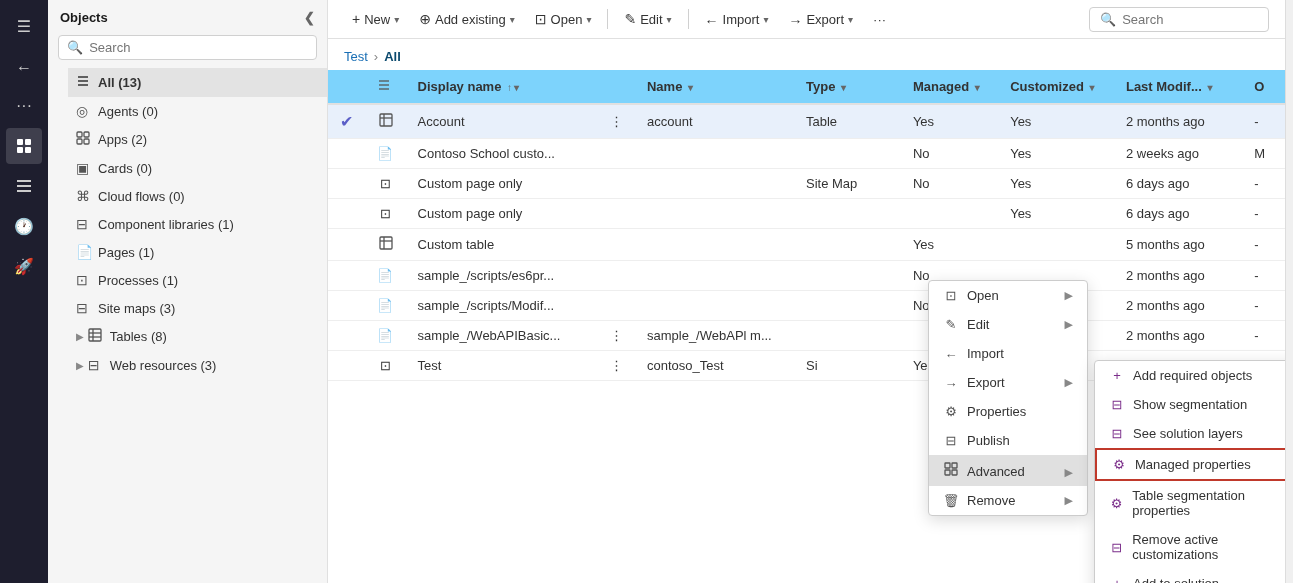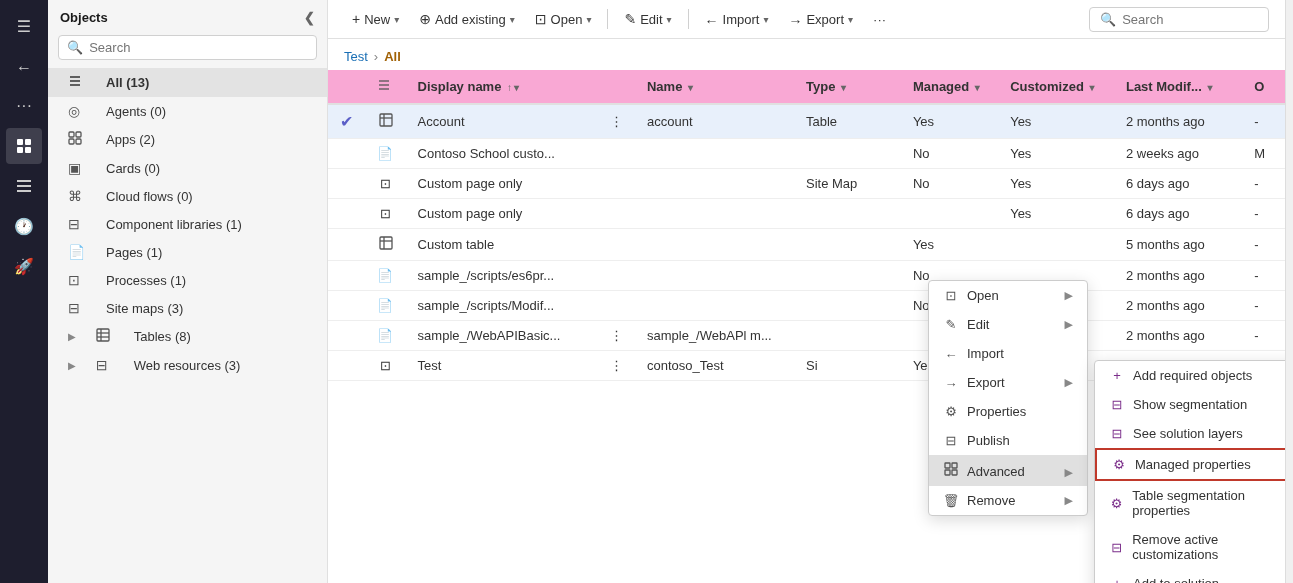--- a/index.html
+++ b/index.html
@@ -53,25 +53,26 @@
       padding: 4px 8px;
       gap: 6px;
     }
     .sidebar-search input {
       border: none; outline: none; font-size: 13px; width: 100%; background: transparent;
     }
     .sidebar-items { flex: 1; overflow-y: auto; }
     .sidebar-item {
       display: flex;
       align-items: center;
-      padding: 6px 20px;
+      padding: 6px 8px;
       cursor: pointer;
-      gap: 20px;
+      gap: 4px;
       color: #333;
       border-radius: 0;
+      margin-left: 20px;
     }
     .sidebar-item.active { background: #e3e3e3; font-weight: 600; }
     .sidebar-item .item-icon { font-size: 14px; color: #555; min-width: 18px; }
     .sidebar-item .item-label { flex: 1; }
     .sidebar-item.expandable > .expand-arrow { font-size: 10px; color: #888; }
 
     
     .main {
       flex: 1;
       display: flex;
@@ -120,40 +121,40 @@
     .breadcrumb {
       padding: 10px 16px 6px 16px;
       font-size: 16px;
       color: #444;
       display: flex;
       align-items: center;
       gap: 6px;
     }
     .breadcrumb .bc-link { color: #1a6fb5; cursor: pointer; }
     .breadcrumb .bc-sep { color: #888; }
-    .breadcrumb .bc-current { font-weight: 600; color: #a16207; }
+    .breadcrumb .bc-current { font-weight: 600; color: #0c4a6e; }
 
     
     .table-area {
       flex: 1;
       overflow-y: auto;
       position: relative;
     }
     .data-table {
       width: 100%;
       border-collapse: collapse;
     }
     .data-table th {
       text-align: left;
       padding: 8px 12px;
       border-bottom: 2px solid #e0e0e0;
       font-weight: 600;
       color: #333;
       white-space: nowrap;
-      background: #f9a8d4;
+      background: #7dd3fc;
       position: sticky; top: 0; z-index: 1;
     }
     .data-table th .sort-icon { font-size: 10px; color: #666; margin-left: 2px; }
     .data-table td {
       padding: 7px 12px;
       border-bottom: 1px solid #eeeeee;
       color: #333;
       white-space: nowrap;
       overflow: hidden;
       text-overflow: ellipsis;

